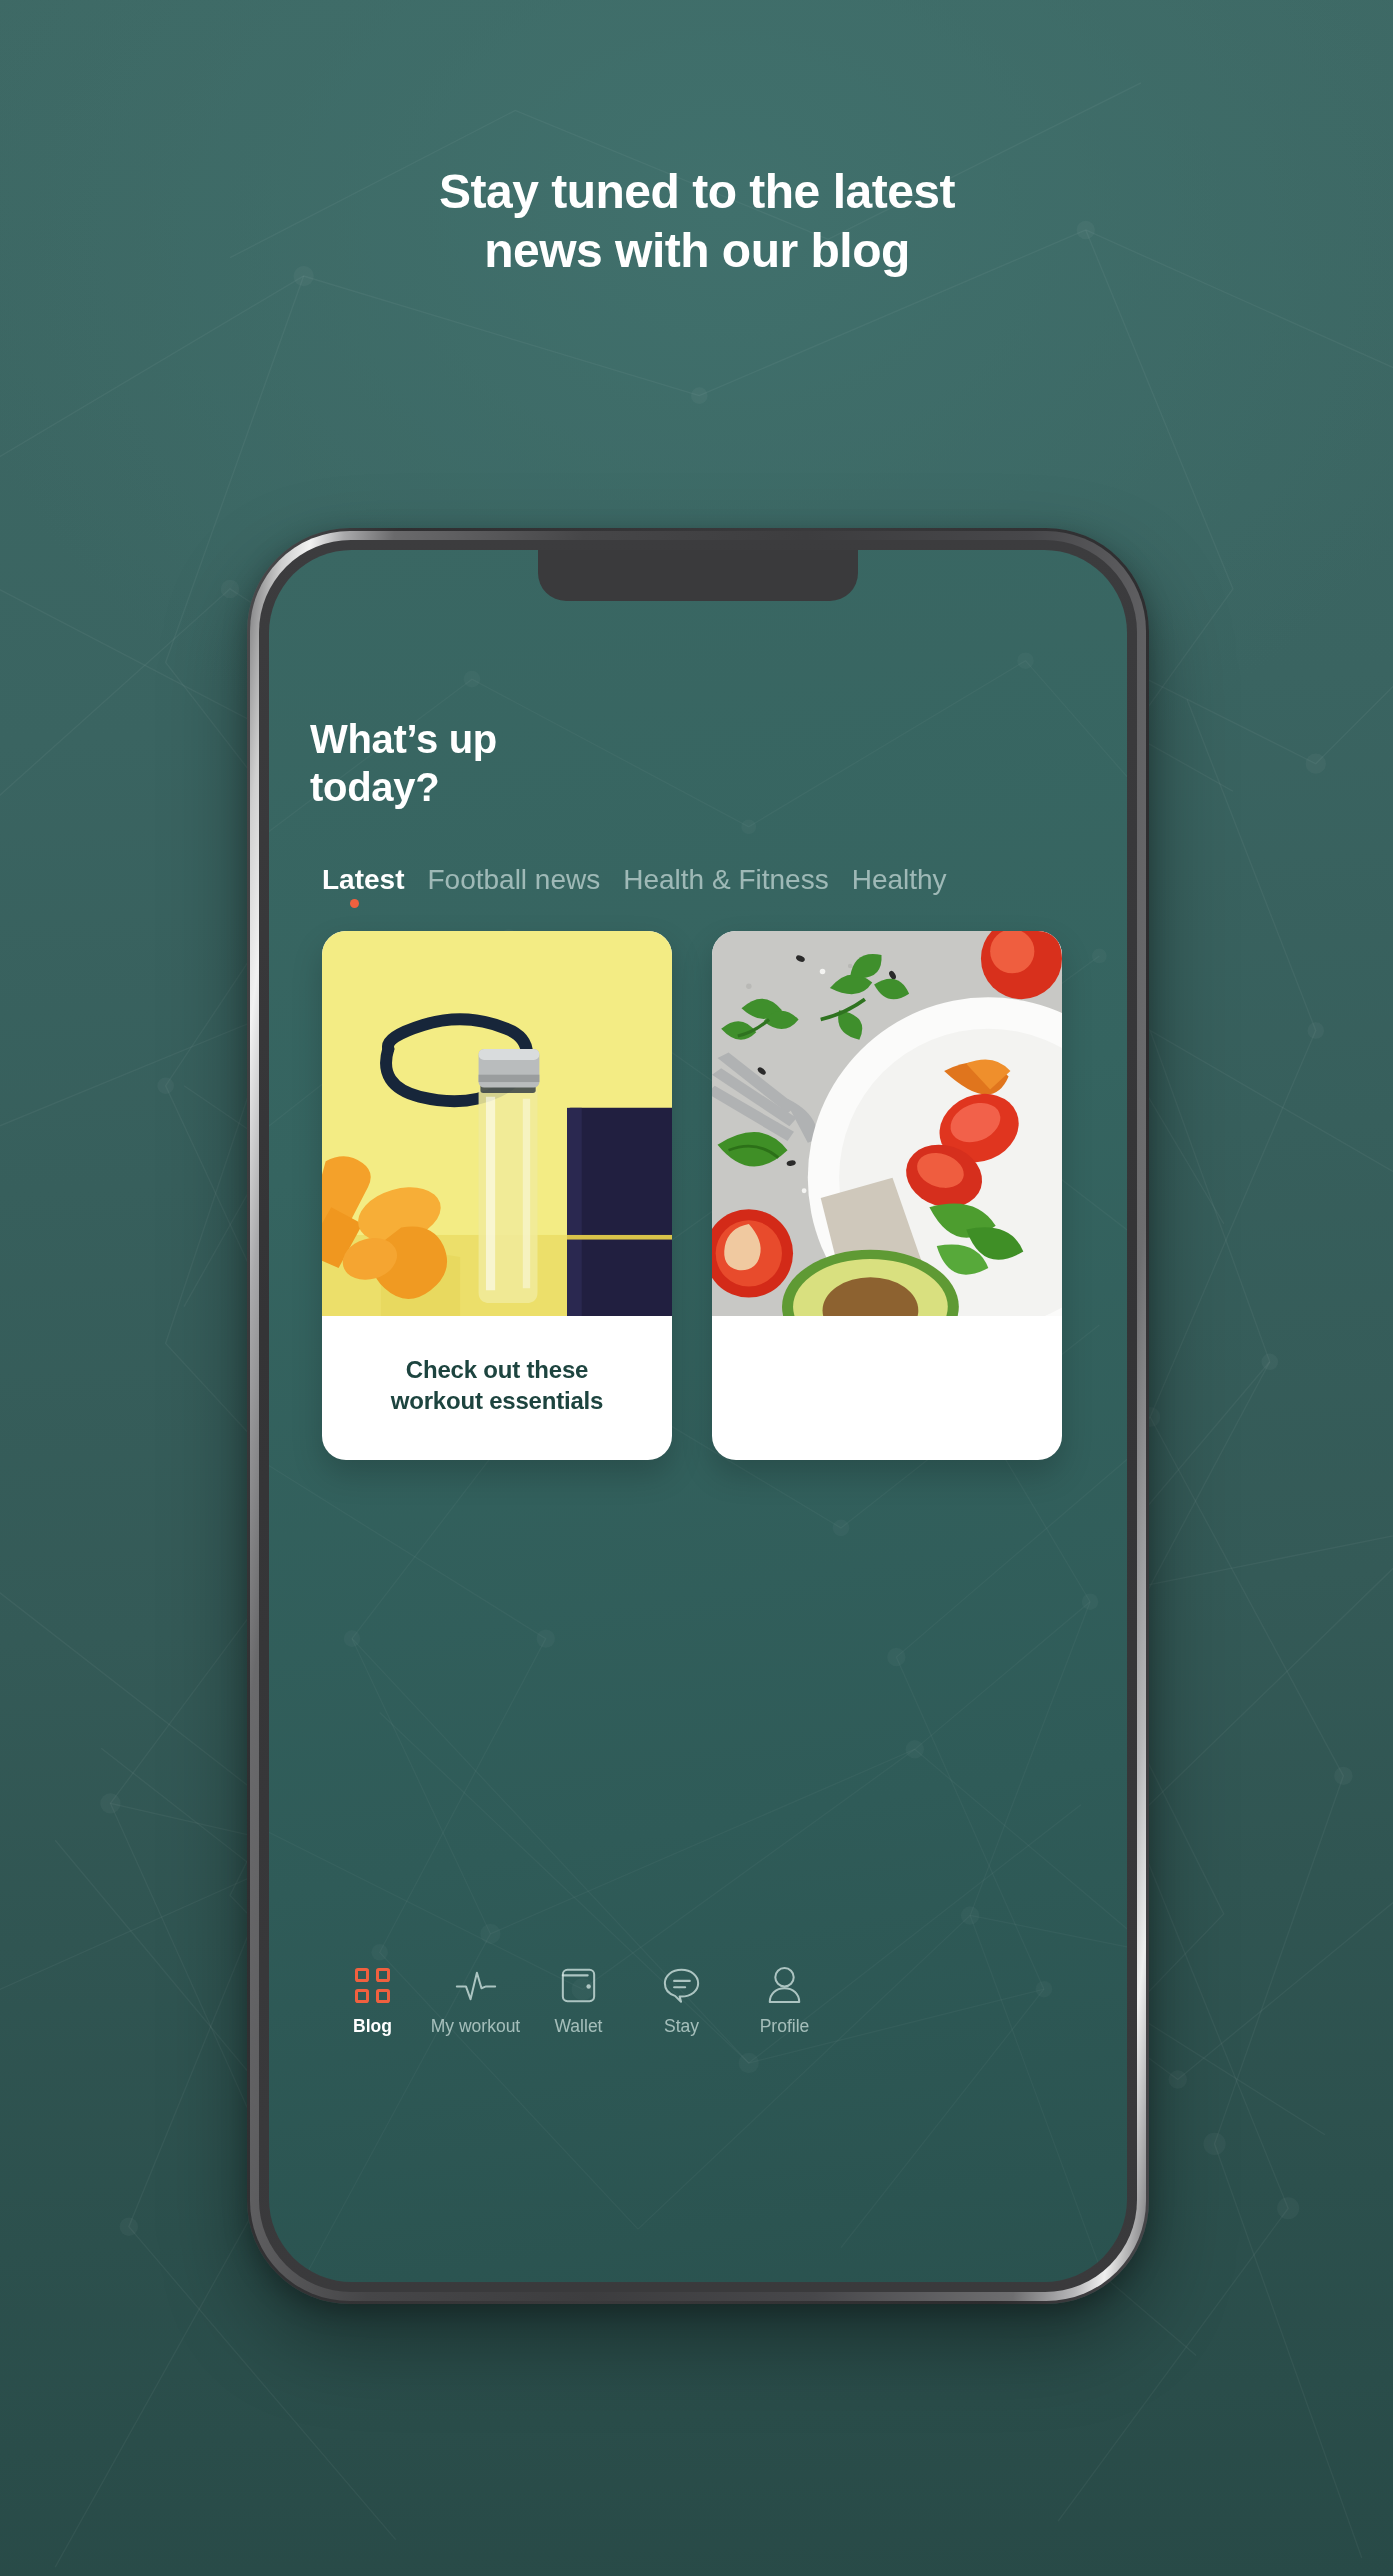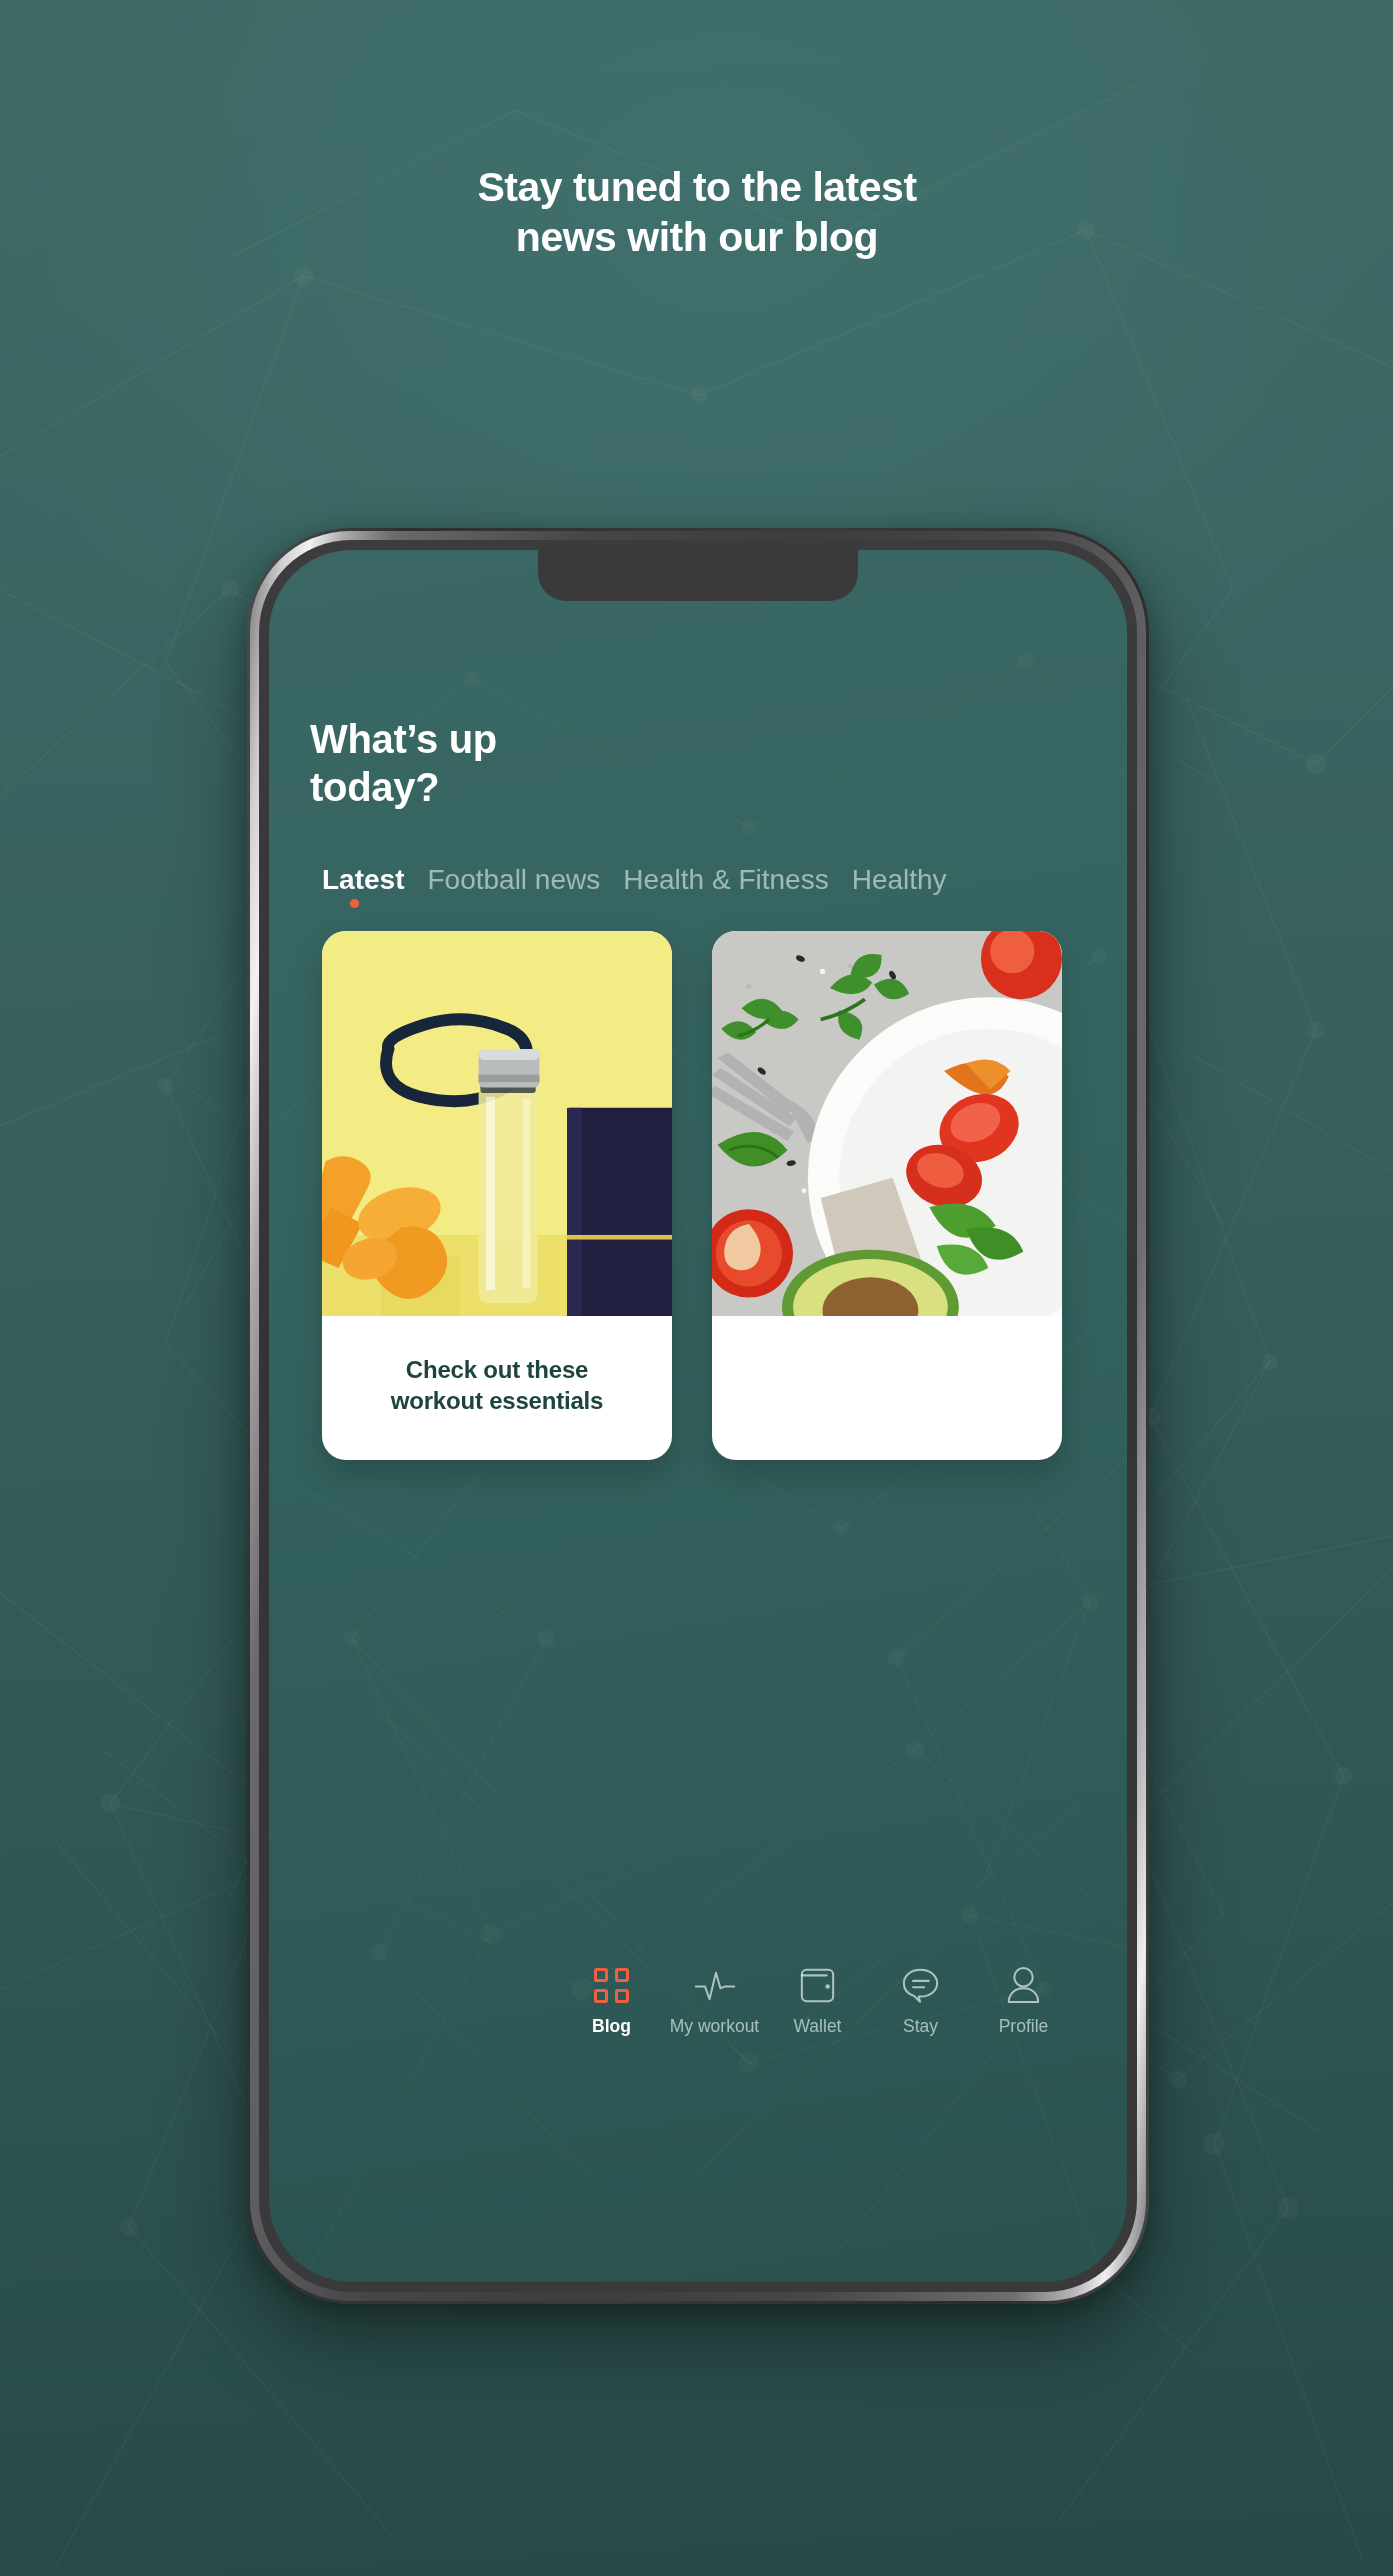--- a/index.html
+++ b/index.html
@@ -33,21 +33,21 @@
   }
 
   
   .headline {
     position: absolute;
     top: 162px;
     left: 0;
     width: 1394px;
     text-align: center;
     color: #ffffff;
-    font-size: 41px;
+    font-size: 48px;
     font-weight: bold;
     line-height: 1.23;
     letter-spacing: -0.5px;
     white-space: pre-line;
   }
 
   
   .phone {
     position: absolute;
     left: 247px;
@@ -180,23 +180,22 @@
     white-space: pre-line;
   }
 
   
   .navbar {
     position: absolute;
     left: 0;
     right: 0;
     bottom: 247px;
     display: flex;
-    justify-content: flex-end;
+    justify-content: flex-start;
     padding: 0 52px;
-    margin-left: 28px;
   }
   .nav-item {
     width: 103px;
     display: flex;
     flex-direction: column;
     align-items: center;
     gap: 12px;
   }
   .nav-icon { height: 40px; display: flex; align-items: center; justify-content: center; }
   .nav-label {

